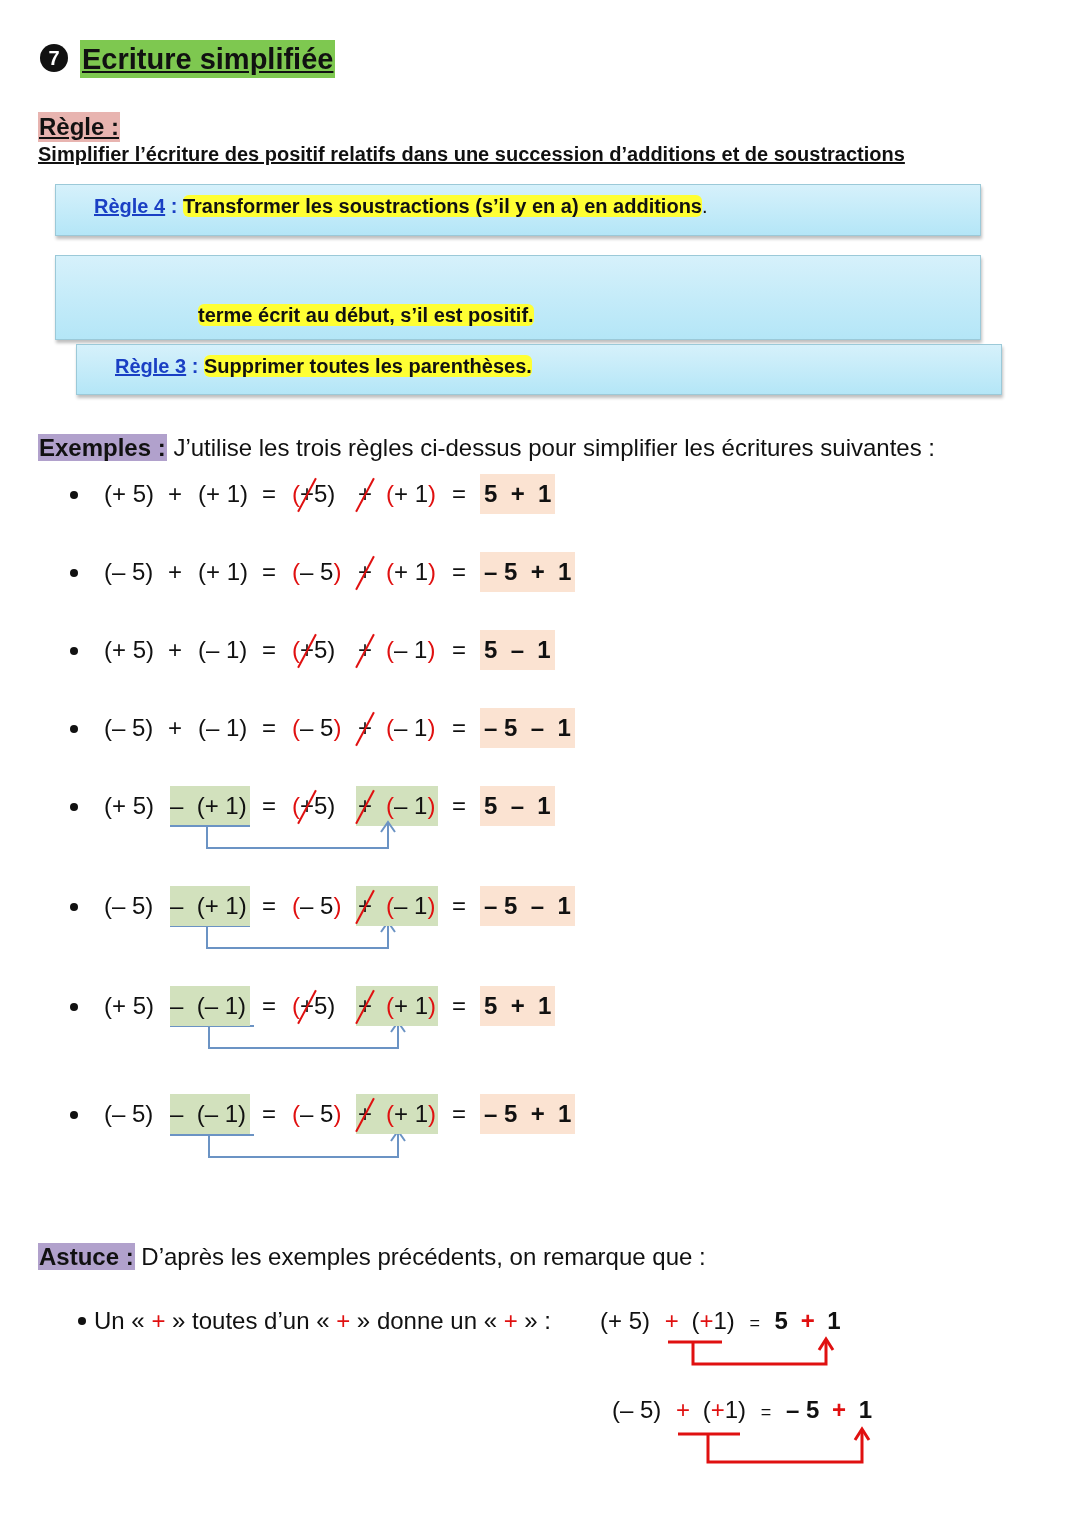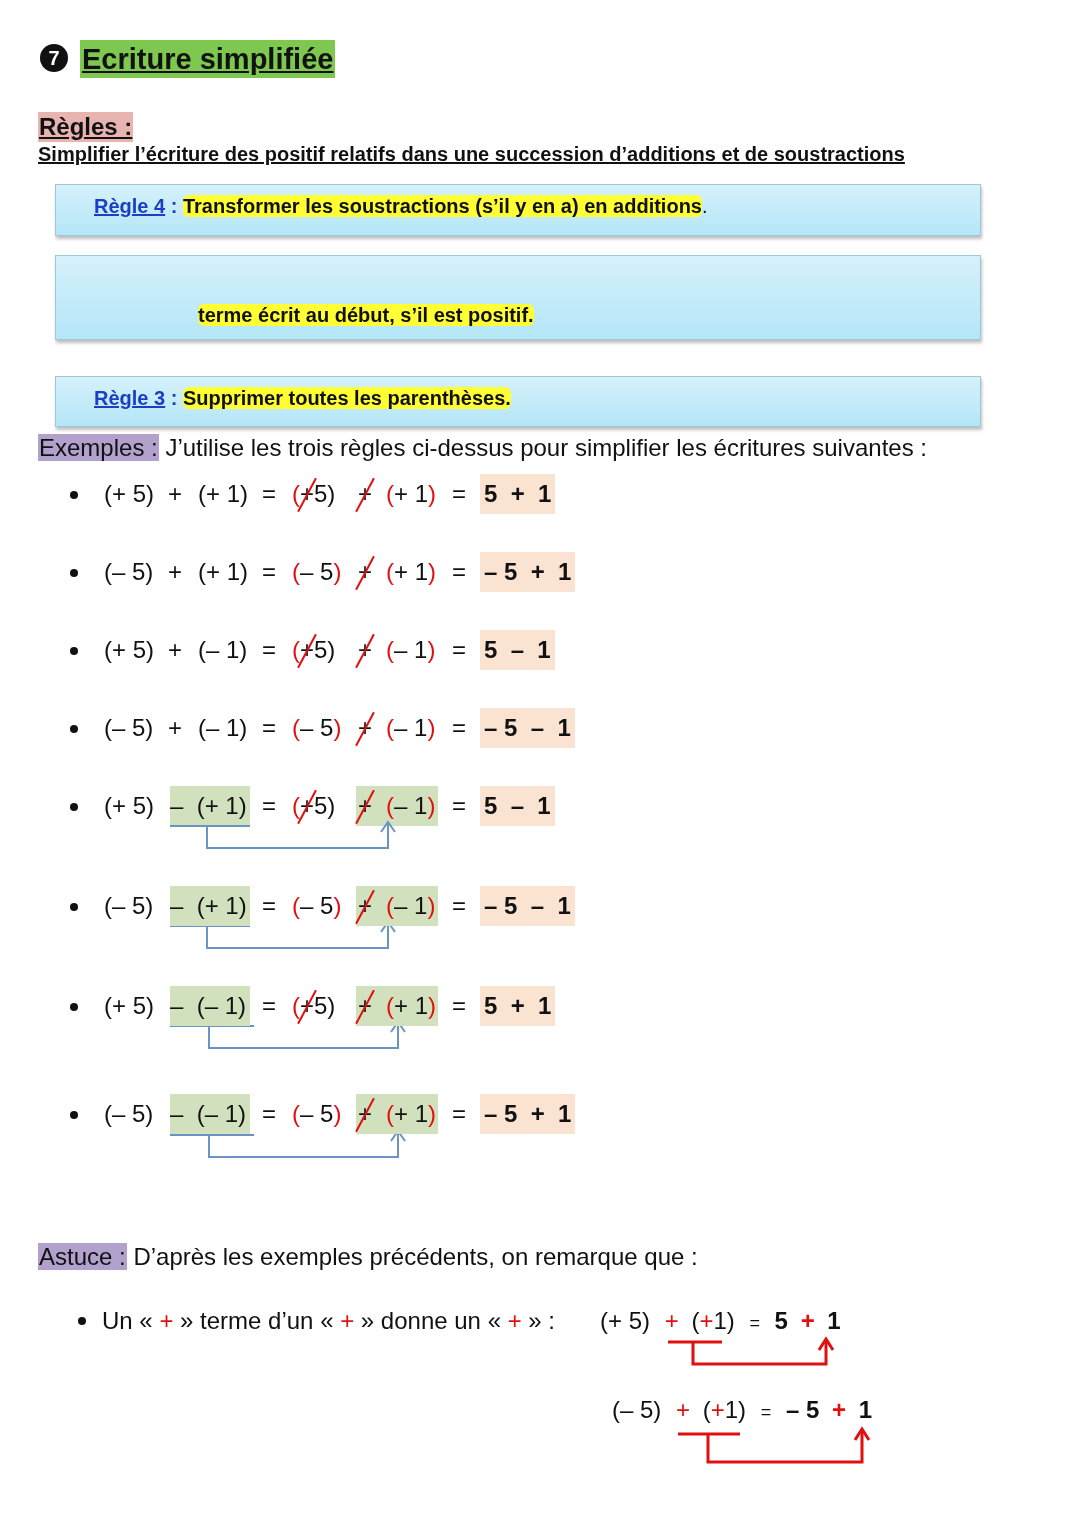--- a/index.html
+++ b/index.html
@@ -7,56 +7,56 @@
   .abs{position:absolute;}
   .title-num{left:40px;top:44px;width:28px;height:28px;border-radius:50%;background:#111;color:#fff;font-weight:bold;font-size:20px;line-height:28px;text-align:center;}
   .title{left:80px;top:40px;background:#7ec850;font-size:29px;font-weight:bold;text-decoration:underline;padding:0 2px;line-height:38px;}
   .regles-label{left:38px;top:112px;background:#e8b4b0;font-size:24px;font-weight:bold;text-decoration:underline;line-height:30px;padding:0 1px;}
   .subtitle{left:38px;top:142px;font-size:20px;font-weight:bold;text-decoration:underline;line-height:24px;}
   .rule-box{left:55px;width:924px;background:linear-gradient(#d6f1fb,#b4e6f7);border:1px solid #9bc9d8;box-shadow:1px 3px 3px rgba(0,0,0,0.25);}
   .rule-inner{position:absolute;left:38px;font-size:20px;font-weight:bold;font-family:"Liberation Sans",sans-serif;}
   .rule-label{color:#1a3fc4;text-decoration:underline;}
   .rule-colon{color:#1a3fc4;}
   .hl-y{background:#ffff33;border-radius:6px;}
-  .section-label{background:#b1a1cc;font-weight:normal;font-size:24px;line-height:30px;padding:0 1px;}
+  .section-label{background:#b1a1cc;font-weight:bold;font-size:24px;line-height:30px;padding:0 1px;}
   .section-line{font-size:24px;line-height:30px;}
   .ex-row{position:absolute;left:70px;height:40px;font-size:24px;line-height:40px;white-space:nowrap;}
   .bullet{position:absolute;left:0;top:17px;width:8px;height:8px;border-radius:50%;background:#111;}
   .tok{position:absolute;top:0;}
   .red{color:#e01010;}
   .green-bg{background:#d2e1bd;}
   .peach-bg{background:#fbe3d2;padding:0 4px;}
   .bold{font-weight:bold;}
   .strike{position:relative;display:inline-block;}
   .strike::after{content:"";position:absolute;left:50%;top:2px;width:2px;height:38px;background:#e01010;transform:translateX(-50%) rotate(28deg);}
   svg{position:absolute;overflow:visible;}
   .astuce-row{position:absolute;font-size:24px;line-height:32px;white-space:nowrap;}
 </style>
 </head>
 <body>
 
 <div class="abs title-num">7</div>
 <div class="abs title">Ecriture simplifiée</div>
 
-<div class="abs regles-label">Règles :</div>
+<div class="abs regles-label">Règle :</div>
 <div class="abs subtitle">Simplifier l’écriture des positif relatifs dans une succession d’additions et de soustractions</div>
 
 <div class="abs rule-box" style="top:184px;height:50px;">
   <div class="rule-inner" style="top:10px;">
     <span class="rule-label">Règle 4</span><span class="rule-colon"> : </span><span class="hl-y">Transformer les soustractions (s’il y en a) en additions</span><span style="font-weight:normal;">.</span>
   </div>
 </div>
 
 <div class="abs rule-box" style="top:255px;height:83px;">
   <div class="rule-inner" style="top:48px;left:142px;">
     <span class="hl-y">terme écrit au début, s’il est positif.</span>
   </div>
 </div>
 
-<div class="abs rule-box" style="top:376px;height:49px;">
+<div class="abs rule-box" style="top:344px;height:49px;margin-left:21px;">
   <div class="rule-inner" style="top:10px;">
     <span class="rule-label">Règle 3</span><span class="rule-colon"> : </span><span class="hl-y">Supprimer toutes les parenthèses.</span>
   </div>
 </div>
 
 <div class="abs section-line" style="left:38px;top:433px;">
   <span class="section-label">Exemples :</span><span> J’utilise les trois règles ci-dessus pour simplifier les écritures suivantes :</span>
 </div>
 
 <div class="ex-row" style="top:474px;">
@@ -192,21 +192,21 @@
   <span class="tok" style="left:382px;">=</span>
   <span class="tok peach-bg bold" style="left:410px;white-space:pre;">– 5  +  1</span>
 </div>
 
 <div class="abs section-line" style="left:38px;top:1242px;">
   <span class="section-label">Astuce :</span><span> D’après les exemples précédents, on remarque que :</span>
 </div>
 
 <div class="astuce-row" style="left:78px;top:1305px;">
   <span class="bullet" style="top:12px;"></span>
-  <span style="margin-left:24px;">Un « </span><span class="red">+</span><span> » terme d’un « </span><span class="red">+</span><span> » donne un « </span><span class="red">+</span><span> » :</span>
+  <span style="margin-left:16px;">Un « </span><span class="red">+</span><span> » toutes d’un « </span><span class="red">+</span><span> » donne un « </span><span class="red">+</span><span> » :</span>
 </div>
 
 <div class="astuce-row" style="left:600px;top:1305px;">
   <span>(+ 5)</span>
   <span class="red" style="margin-left:8px;">+</span>
   <span style="margin-left:6px;">(</span><span class="red">+</span><span>1)</span>
   <span style="margin-left:8px;font-size:18px;">=</span>
   <span class="bold" style="margin-left:8px;">5</span>
   <span class="red bold" style="margin-left:6px;">+</span>
   <span class="bold" style="margin-left:6px;">1</span>

